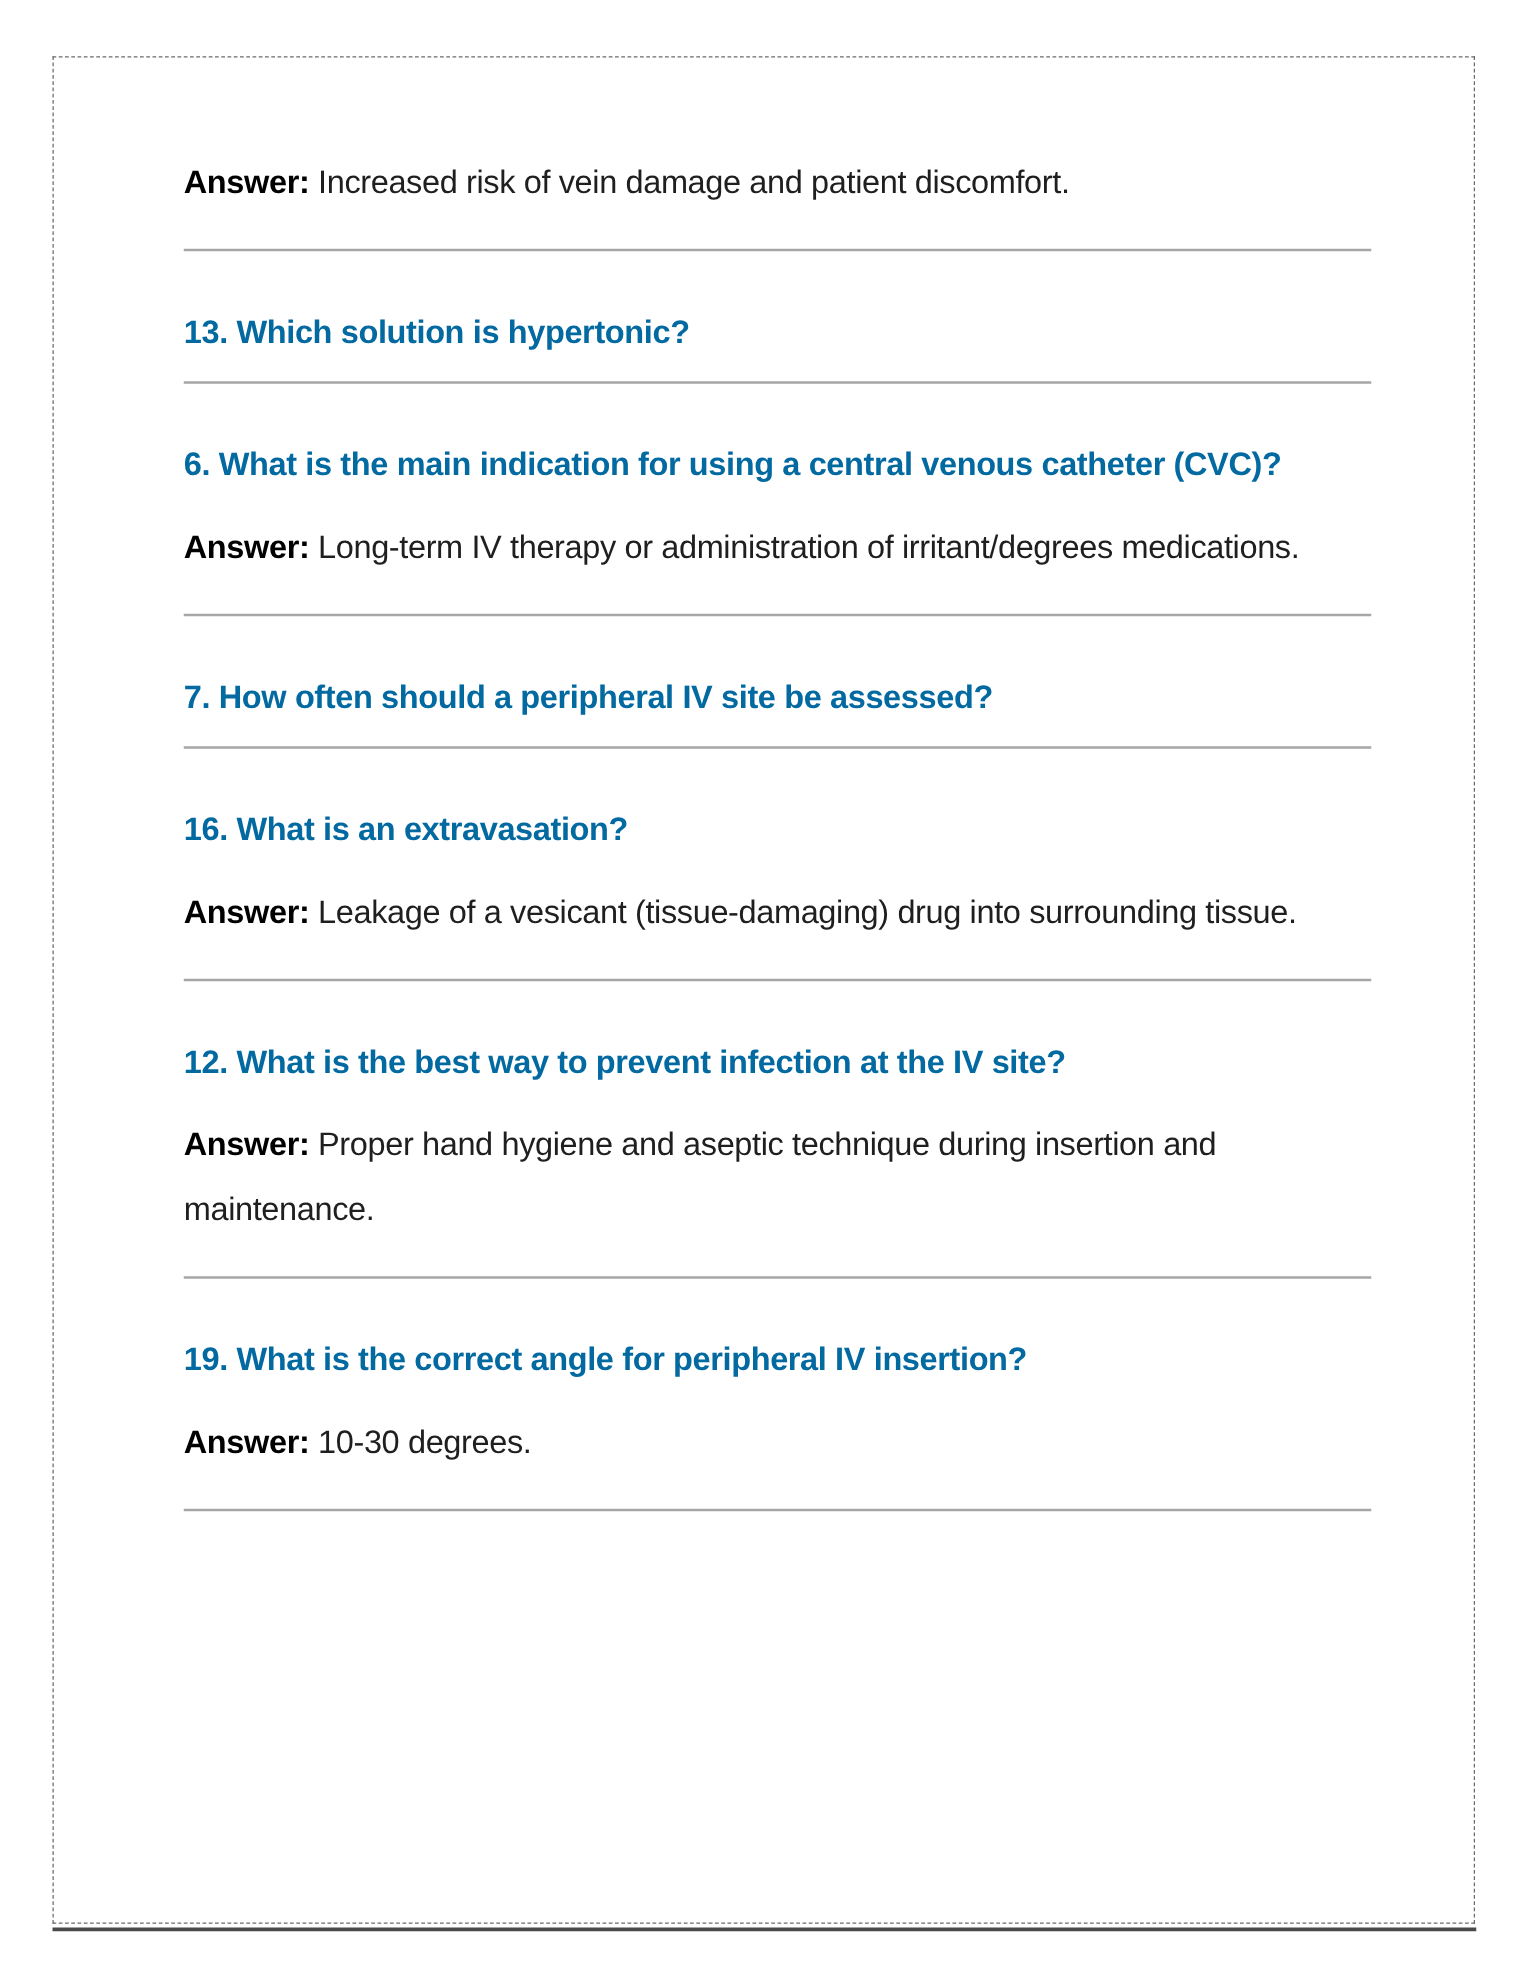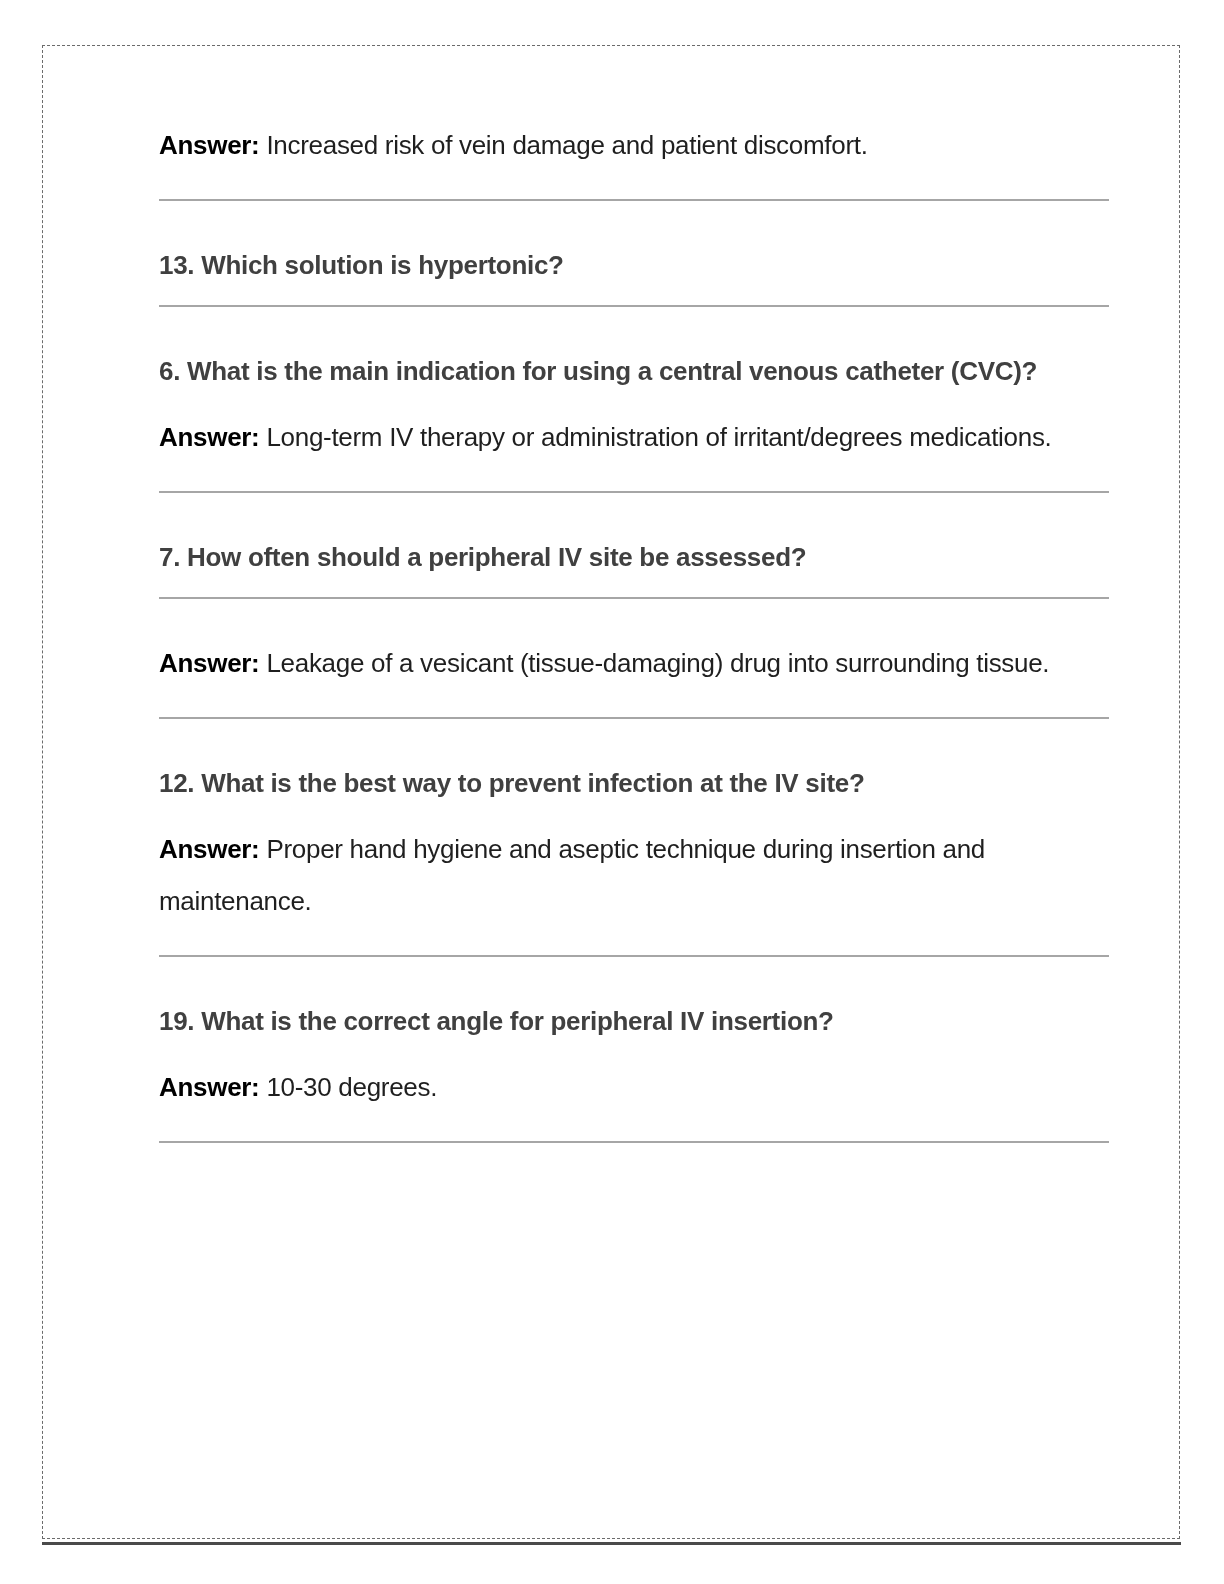--- a/index.html
+++ b/index.html
@@ -27,36 +27,36 @@
   .page-frame-bottom-accent {
     position: absolute;
     left: 42px;
     top: 1542px;
     width: 1139px;
     height: 3px;
     background: #4a4a4a;
   }
   .content {
     position: absolute;
-    left: 159px;
+    left: 147px;
     top: 119px;
     width: 950px;
   }
   .para {
     font-size: 26px;
     letter-spacing: -0.3px;
     line-height: 52px;
     margin: 0;
   }
   .answer {
     margin: 0 0 28px 0;
   }
   .question {
     font-weight: bold;
-    color: #404040;
+    color: #0369a1;
     margin: 0 0 14px 0;
   }
   .answer .label {
     font-weight: bold;
     color: #000000;
   }
   hr.divider {
     border: none;
     border-top: 2px solid #a6a6a6;
     margin: 0 0 38px 0;
@@ -84,20 +84,21 @@
     <p class="para answer"><strong class="label">Answer:</strong> <span>Long-term IV therapy or administration of irritant/degrees medications.</span></p>
     <hr class="divider">
   </section>
 
   <section>
     <p class="para question">7. How often should a peripheral IV site be assessed?</p>
     <hr class="divider">
   </section>
 
   <section>
+    <p class="para question">16. What is an extravasation?</p>
     <p class="para answer"><strong class="label">Answer:</strong> <span>Leakage of a vesicant (tissue-damaging) drug into surrounding tissue.</span></p>
     <hr class="divider">
   </section>
 
   <section>
     <p class="para question">12. What is the best way to prevent infection at the IV site?</p>
     <p class="para answer"><strong class="label">Answer:</strong> <span>Proper hand hygiene and aseptic technique during insertion and maintenance.</span></p>
     <hr class="divider">
   </section>
 

